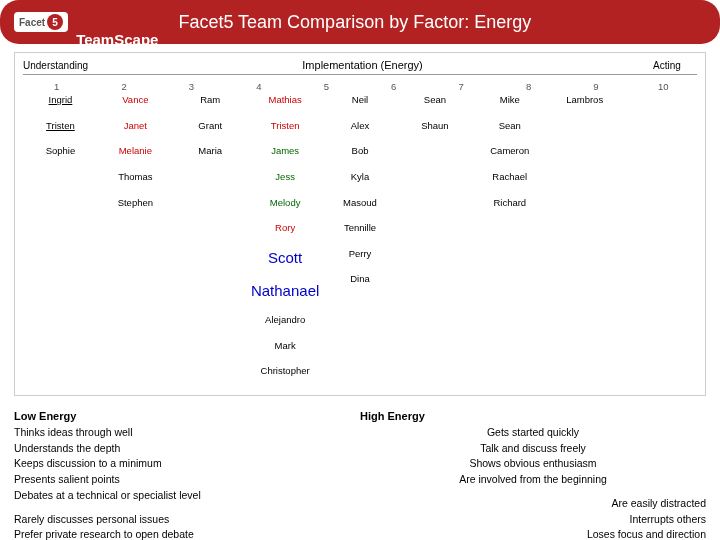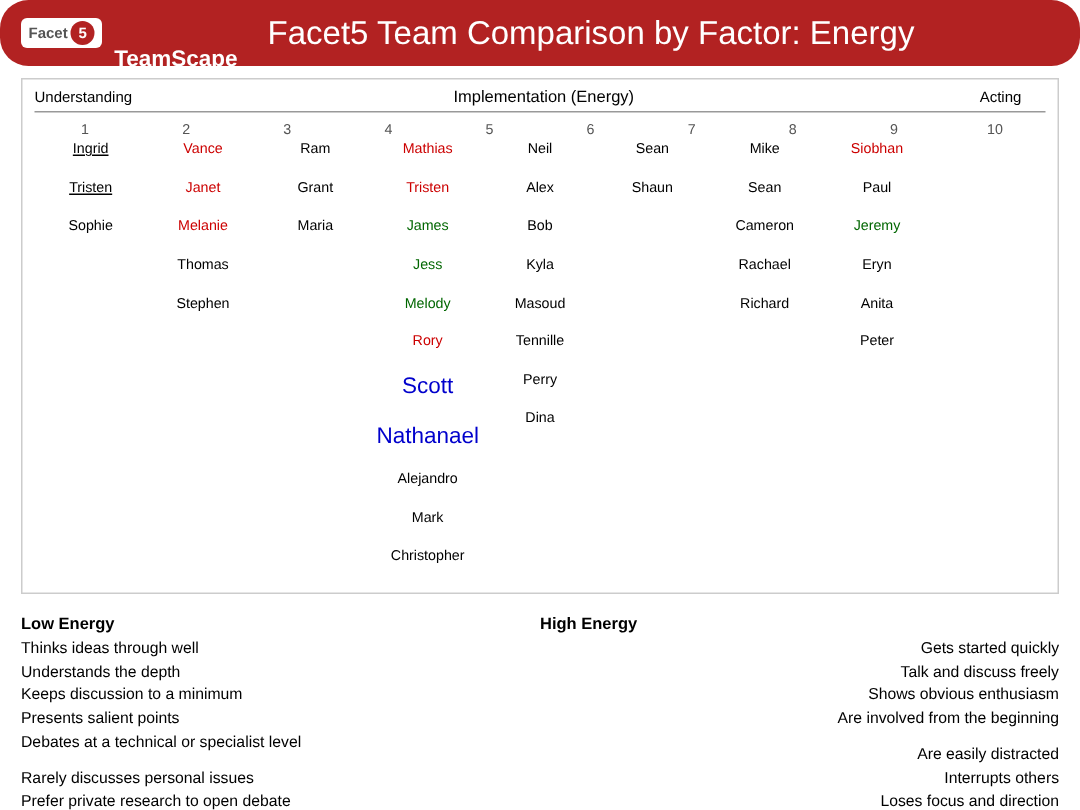--- a/index.html
+++ b/index.html
@@ -51,21 +51,21 @@
       font-weight: bold;
     }
     .logo-text {
       color: #fff;
       font-size: 15px;
       font-weight: bold;
       margin-top: 34px;
     }
     .header-title {
       color: #fff;
-      font-size: 22px;
+      font-size: 18px;
       font-weight: normal;
       margin-left: 20px;
     }
 
     
     .main {
       display: flex;
       flex-direction: column;
       padding: 8px 14px 8px 14px;
     }
@@ -143,21 +143,21 @@
     }
     .bottom-right .bottom-header {
       text-align: left;
     }
     .bottom-text {
       font-size: 10.5px;
       color: #000;
       line-height: 1.5;
     }
     .bottom-right .bottom-text {
-      text-align: right;
+      text-align: center;
     }
     .bottom-extra {
       margin-top: 8px;
       font-size: 10.5px;
       color: #000;
       line-height: 1.5;
     }
     .bottom-right .bottom-extra {
       text-align: right;
     }
@@ -293,31 +293,21 @@
           <span class="name-black">Sean</span>
           <br>
           <span class="name-black">Cameron</span>
           <br>
           <span class="name-black">Rachael</span>
           <br>
           <span class="name-black">Richard</span>
           <br>
         </div>
         <div class="name-col">
-          <span class="name-red">Siobhan</span>
-          <br>
-          <span class="name-black">Paul</span>
-          <br>
-          <span class="name-green">Jeremy</span>
-          <br>
-          <span class="name-black">Eryn</span>
-          <br>
-          <span class="name-black">Anita</span>
-          <br>
-          <span class="name-black">Peter</span>
+          <span class="name-black">Lambros</span>
           <br>
         </div>
         <div class="name-col"></div>
       </div>
   </div>
 
   <div class="bottom-section">
     <div class="bottom-left">
       <div class="bottom-header">Low Energy</div>
       <div class="bottom-text" id="low-energy-text">Thinks ideas through well<br>Understands the depth<br>Keeps discussion to a minimum<br>Presents salient points<br>Debates at a technical or specialist level<br></div>

